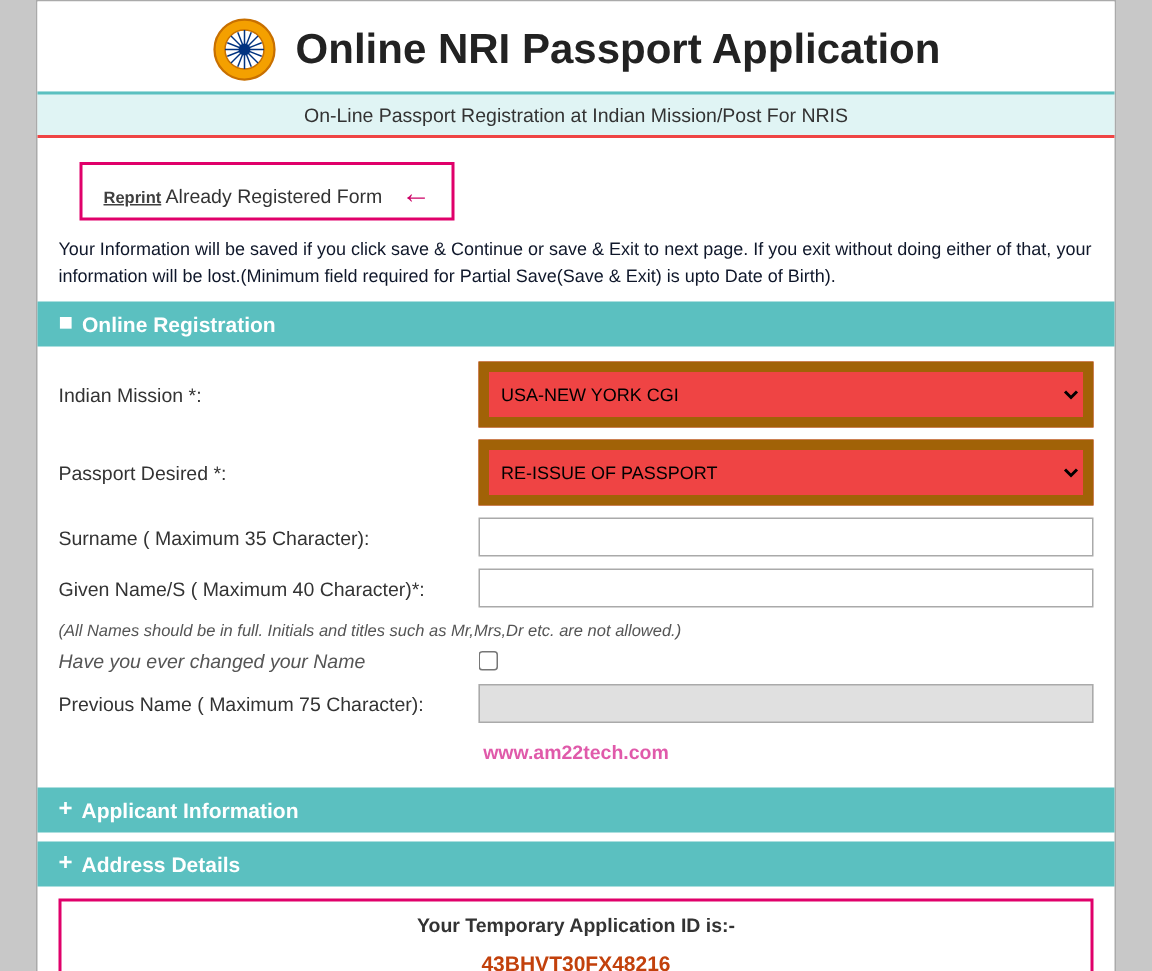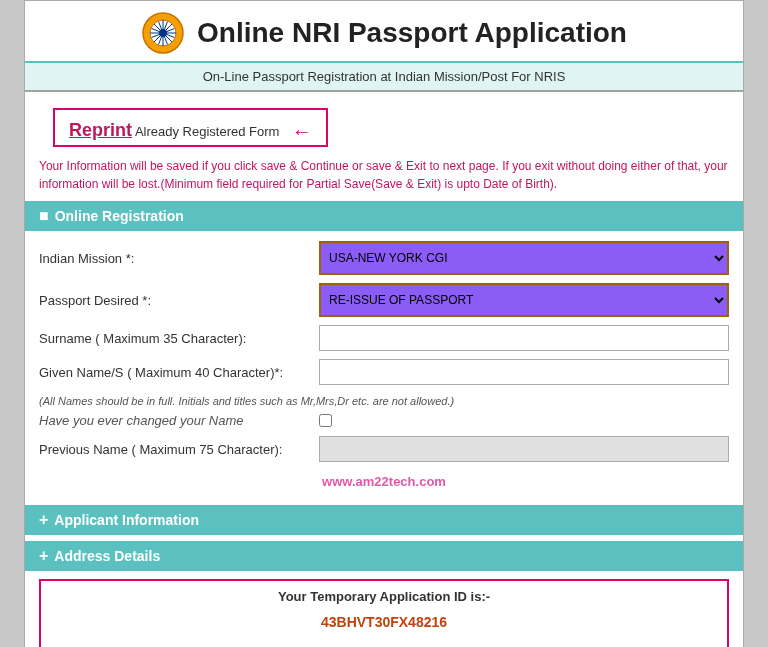--- a/index.html
+++ b/index.html
@@ -28,55 +28,55 @@
       gap: 12px;
     }
     .header-title {
       font-size: 28px;
       font-weight: bold;
       color: #222;
     }
     .subheader {
       background: #e0f4f4;
       border-top: 2px solid #5bc0c0;
-      border-bottom: 2px solid #a3a3a3;
+      border-bottom: 2px solid #ef4444;
       text-align: center;
       font-size: 13px;
       color: #333;
       padding: 6px 0;
     }
     .reprint-section {
       padding: 8px 14px 4px 14px;
       border: 2px solid #e0006a;
       margin: 10px 14px 4px 14px;
       display: inline-block;
     }
     .reprint-wrapper {
       padding: 6px 14px 0 14px;
     }
     .reprint-link {
-      color: #be185d;
+      color: #404040;
       text-decoration: underline;
-      font-size: 18px;
+      font-size: 11px;
       font-weight: bold;
       cursor: pointer;
     }
     .reprint-label {
       font-size: 13px;
       color: #333;
     }
     .arrow-right {
       display: inline-block;
       color: #cc0066;
       font-size: 20px;
       margin-left: 8px;
     }
     .info-text {
       font-size: 12px;
-      color: #be185d;
+      color: #0f172a;
       padding: 6px 1px 8px 14px;
       line-height: 1.5;
     }
     .section-header {
       background: #5bc0c0;
       color: #fff;
       font-size: 14px;
       font-weight: bold;
       padding: 6px 14px;
       display: flex;
@@ -103,25 +103,25 @@
     }
     .form-input {
       flex: 1;
       height: 26px;
       border: 1px solid #aaa;
       font-size: 13px;
       padding: 2px 6px;
     }
     .form-select {
       flex: 1;
-      height: 34px;
-      border: 2px solid #a16207;
+      height: 44px;
+      border: 7px solid #a16207;
       font-size: 12px;
       padding: 2px 4px;
-      background: #8b5cf6;
+      background: #ef4444;
     }
     .note-italic {
       font-size: 11px;
       color: #555;
       font-style: italic;
       padding: 2px 0 6px 0;
     }
     .checkbox-row {
       display: flex;
       align-items: center;

